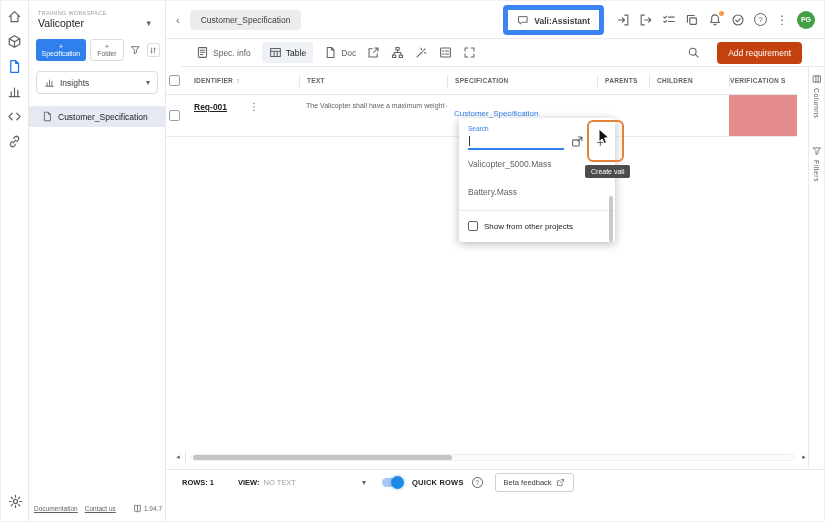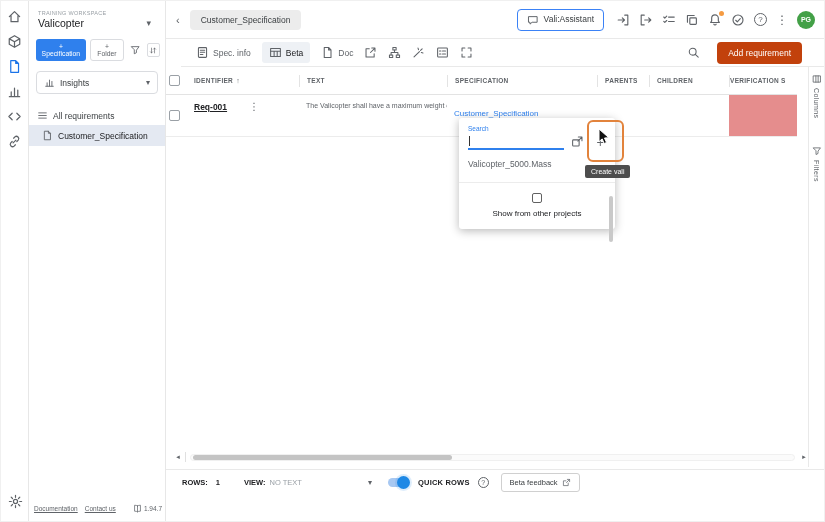--- a/index.html
+++ b/index.html
@@ -36,21 +36,21 @@
   .sb-footer { position:absolute; bottom:8px; left:5px; right:3px; display:flex; align-items:center; gap:7px; font-size:6.5px; color:#5f6368; }
   .sb-footer a { color:#5f6368; text-decoration:underline; cursor:pointer; }
   .ver { margin-left:auto; display:inline-flex; align-items:center; gap:2px; }
   .v-ic { width:9px; height:9px; display:inline-flex; }
 
   
   .topbar { position:absolute; left:165px; right:0; top:0; height:38px; border-bottom:1px solid #e9e9e9; display:flex; align-items:center; padding:0 9px 0 8px; gap:8px; background:#fff; }
   .chev-left { color:#5f6368; font-size:11px; cursor:pointer; padding:0 2px; }
   .tab { background:#ececec; border-radius:4px; padding:5px 11px; font-size:8.5px; color:#3c4043; cursor:pointer; }
   .tb-right { margin-left:auto; display:flex; align-items:center; gap:9px; }
-  .assistant { display:flex; align-items:flex-start; gap:5px; border:1px solid #3b82f6; background:#fff; border-radius:4px; padding:4px 9px; font-size:8.5px; color:#3c4043; font-family:inherit; margin-right:3px; cursor:pointer; }
+  .assistant { display:flex; align-items:flex-end; gap:5px; border:5px solid #3b82f6; background:#fff; border-radius:4px; padding:4px 9px; font-size:8.5px; color:#3c4043; font-family:inherit; margin-right:3px; cursor:pointer;font-weight:bold; }
   .a-ic { width:12px; height:12px; color:#5f6368; display:inline-flex; }
   .tic { width:14px; height:14px; color:#5f6368; position:relative; display:inline-flex; cursor:pointer; }
   .tic.kebab { width:auto; font-size:12px; align-items:center; }
   .qcirc { width:13px; height:13px; border:1.2px solid #5f6368; border-radius:50%; align-items:center; justify-content:center; }
   .qcirc i { font-style:normal; font-size:8px; line-height:1; }
   .dot { position:absolute; top:-2px; right:-2px; width:5px; height:5px; background:#f59b42; border-radius:50%; }
   .avatar { width:18px; height:18px; border-radius:50%; background:#43a047; color:#fff; font-size:7px; font-weight:bold; display:inline-flex; align-items:center; justify-content:center; cursor:pointer; }
 
   
   .toolbar { position:absolute; left:180px; right:0; top:38px; height:28px; border-bottom:1px solid #e9e9e9; display:flex; align-items:center; padding-left:15px; gap:11px; background:#fff; }
@@ -90,21 +90,21 @@
 
   
   .hscroll { position:absolute; left:172px; top:450px; width:636px; height:12px; display:flex; align-items:center; gap:2px; }
   .hs-btn { width:10px; height:10px; display:flex; align-items:center; justify-content:center; font-size:7px; color:#5f6368; cursor:pointer; }
   .hs-sep { width:1px; height:10px; background:#e0e0e0; }
   .hs-track { flex:1; height:7px; background:#fbfbfb; border:1px solid #f0f0f0; border-radius:4px; position:relative; margin:0 2px; }
   .hs-thumb { position:absolute; left:2px; top:0; height:100%; width:43%; background:#c4c4c4; border-radius:4px; cursor:pointer; }
 
   
   .statusbar { position:absolute; left:165px; right:0; top:468px; height:25px; border-top:1px solid #e9e9e9; display:flex; align-items:center; padding-left:16px; font-size:7.5px; color:#202124; background:#fff; }
-  .st-rows { font-weight:bold; display:flex; gap:8px;justify-content:center; }
+  .st-rows { font-weight:bold; display:flex; gap:2px;justify-content:center; }
   .view-sel { margin-left:24px; width:128px; display:flex; align-items:center; cursor:pointer; }
   .view-sel .vl { font-weight:bold; }
   .view-sel .vv { color:#9aa0a6; margin-left:4px; }
   .view-sel .chev { margin-left:auto; color:#5f6368; font-size:8px; }
   .toggle { margin-left:16px; width:21px; height:9px; background:#a7c8f2; border-radius:5px; position:relative; display:inline-block; cursor:pointer; }
   .knob { position:absolute; right:-1px; top:-2px; width:13px; height:13px; background:#1e88e5; border-radius:50%; box-shadow:0 0 0 2px rgba(33,136,229,.15); }
   .ql { margin-left:9px; font-weight:bold; letter-spacing:.2px; }
   .qcirc2 { margin-left:8px; width:11px; height:11px; border:1px solid #5f6368; border-radius:50%; display:inline-flex; align-items:center; justify-content:center; color:#5f6368; cursor:pointer; }
   .qcirc2 i { font-style:normal; font-size:7px; line-height:1; }
   .beta { margin-left:12px; display:inline-flex; align-items:center; gap:4px; border:1px solid #d0d0d0; background:#fff; border-radius:3px; padding:4px 8px; font-size:7.5px; color:#3c4043; font-family:inherit; cursor:pointer; }
@@ -115,21 +115,21 @@
   .vp-search { padding:7px 9px 0; }
   .vp-label { font-size:6.5px; color:#2f80ed; }
   .vp-inputrow { display:flex; align-items:flex-end; margin-top:3px; }
   .vp-input { flex:1; height:15px; border-bottom:2px solid #2f80ed; position:relative; cursor:text; }
   .caret { position:absolute; left:1px; bottom:2px; width:1px; height:10px; background:#333; }
   .vp-ic { width:13px; height:13px; color:#5f6368; margin:0 3px 2px 7px; display:inline-flex; cursor:pointer; }
   .vp-plus { font-size:13px; color:#5f6368; line-height:1; margin:0 2px 1px 9px; cursor:pointer; }
   .vp-group { padding:14px 9px 4px; font-size:8px; color:#a0a5ab; }
   .vp-item { padding:9px 9px; font-size:8.5px; color:#5f6368; cursor:pointer; }
   .vp-scroll { position:absolute; right:2px; top:78px; width:4px; height:46px; background:#c9c9c9; border-radius:2px; cursor:pointer; }
-  .vp-footer { margin-top:5px; padding:10px 9px; display:flex; gap:6px; align-items:center; font-size:8px; color:#202124; box-shadow:0 -1px 0 #ececec; cursor:pointer;flex-direction:column; }
+  .vp-footer { margin-top:5px; padding:10px 9px; display:flex; gap:6px; align-items:center; font-size:8px; color:#202124; box-shadow:0 -1px 0 #ececec; cursor:pointer; }
 
   .hl-box { position:absolute; left:586px; top:119px; width:37px; height:42px; border:2px solid #e2833c; border-radius:6px; z-index:45; pointer-events:none; }
   .tooltip { position:absolute; left:584px; top:164px; background:#4d4d4d; color:#fff; font-size:7px; padding:3px 6px; border-radius:2px; z-index:46; white-space:nowrap; }
   .cursor { position:absolute; left:597px; top:127px; width:12px; height:17px; z-index:50; }
 </style>
 </head>
 <body>
 
 <svg width="0" height="0" style="position:absolute">
 <defs>
@@ -300,28 +300,20 @@
     <div class="insights">
       <span class="t-ic">
           <svg class="ic">
             <use href="#i-chart"></use>
           </svg>
         </span>
       <span>Insights</span>
       <span class="chev">▾</span>
     </div>
     <div class="tree">
-      <div class="tree-head">
-        <span class="t-ic">
-            <svg class="ic">
-              <use href="#i-list"></use>
-            </svg>
-          </span>
-        <span>All requirements</span>
-      </div>
       <div class="tree-item selected">
         <span class="t-ic">
             <svg class="ic">
               <use href="#i-doc"></use>
             </svg>
           </span>
         <span>Customer_Specification</span>
       </div>
     </div>
     <div class="sb-footer">
@@ -399,21 +391,21 @@
           </svg>
         </span>
       <span>Spec. info</span>
     </div>
     <div class="tool active">
       <span class="tico">
           <svg class="ic">
             <use href="#i-table"></use>
           </svg>
         </span>
-      <span>Beta</span>
+      <span>Table</span>
     </div>
     <div class="tool">
       <span class="tico">
           <svg class="ic">
             <use href="#i-doc"></use>
           </svg>
         </span>
       <span>Doc</span>
     </div>
     <span class="tico">
@@ -557,20 +549,21 @@
           </div>
         <span class="vp-ic">
             <svg class="ic">
               <use href="#i-insertvali"></use>
             </svg>
           </span>
         <span class="vp-plus">+</span>
       </div>
     </div>
     <div class="vp-item">Valicopter_5000.Mass</div>
+    <div class="vp-item">Battery.Mass</div>
     <div class="vp-scroll"></div>
     <div class="vp-footer">
       <span class="cb small"></span>
       <span>Show from other projects</span>
     </div>
   </div>
 
   <div class="hl-box"></div>
   <div class="tooltip">Create vali</div>
   <svg class="cursor" viewBox="0 0 12 17">

